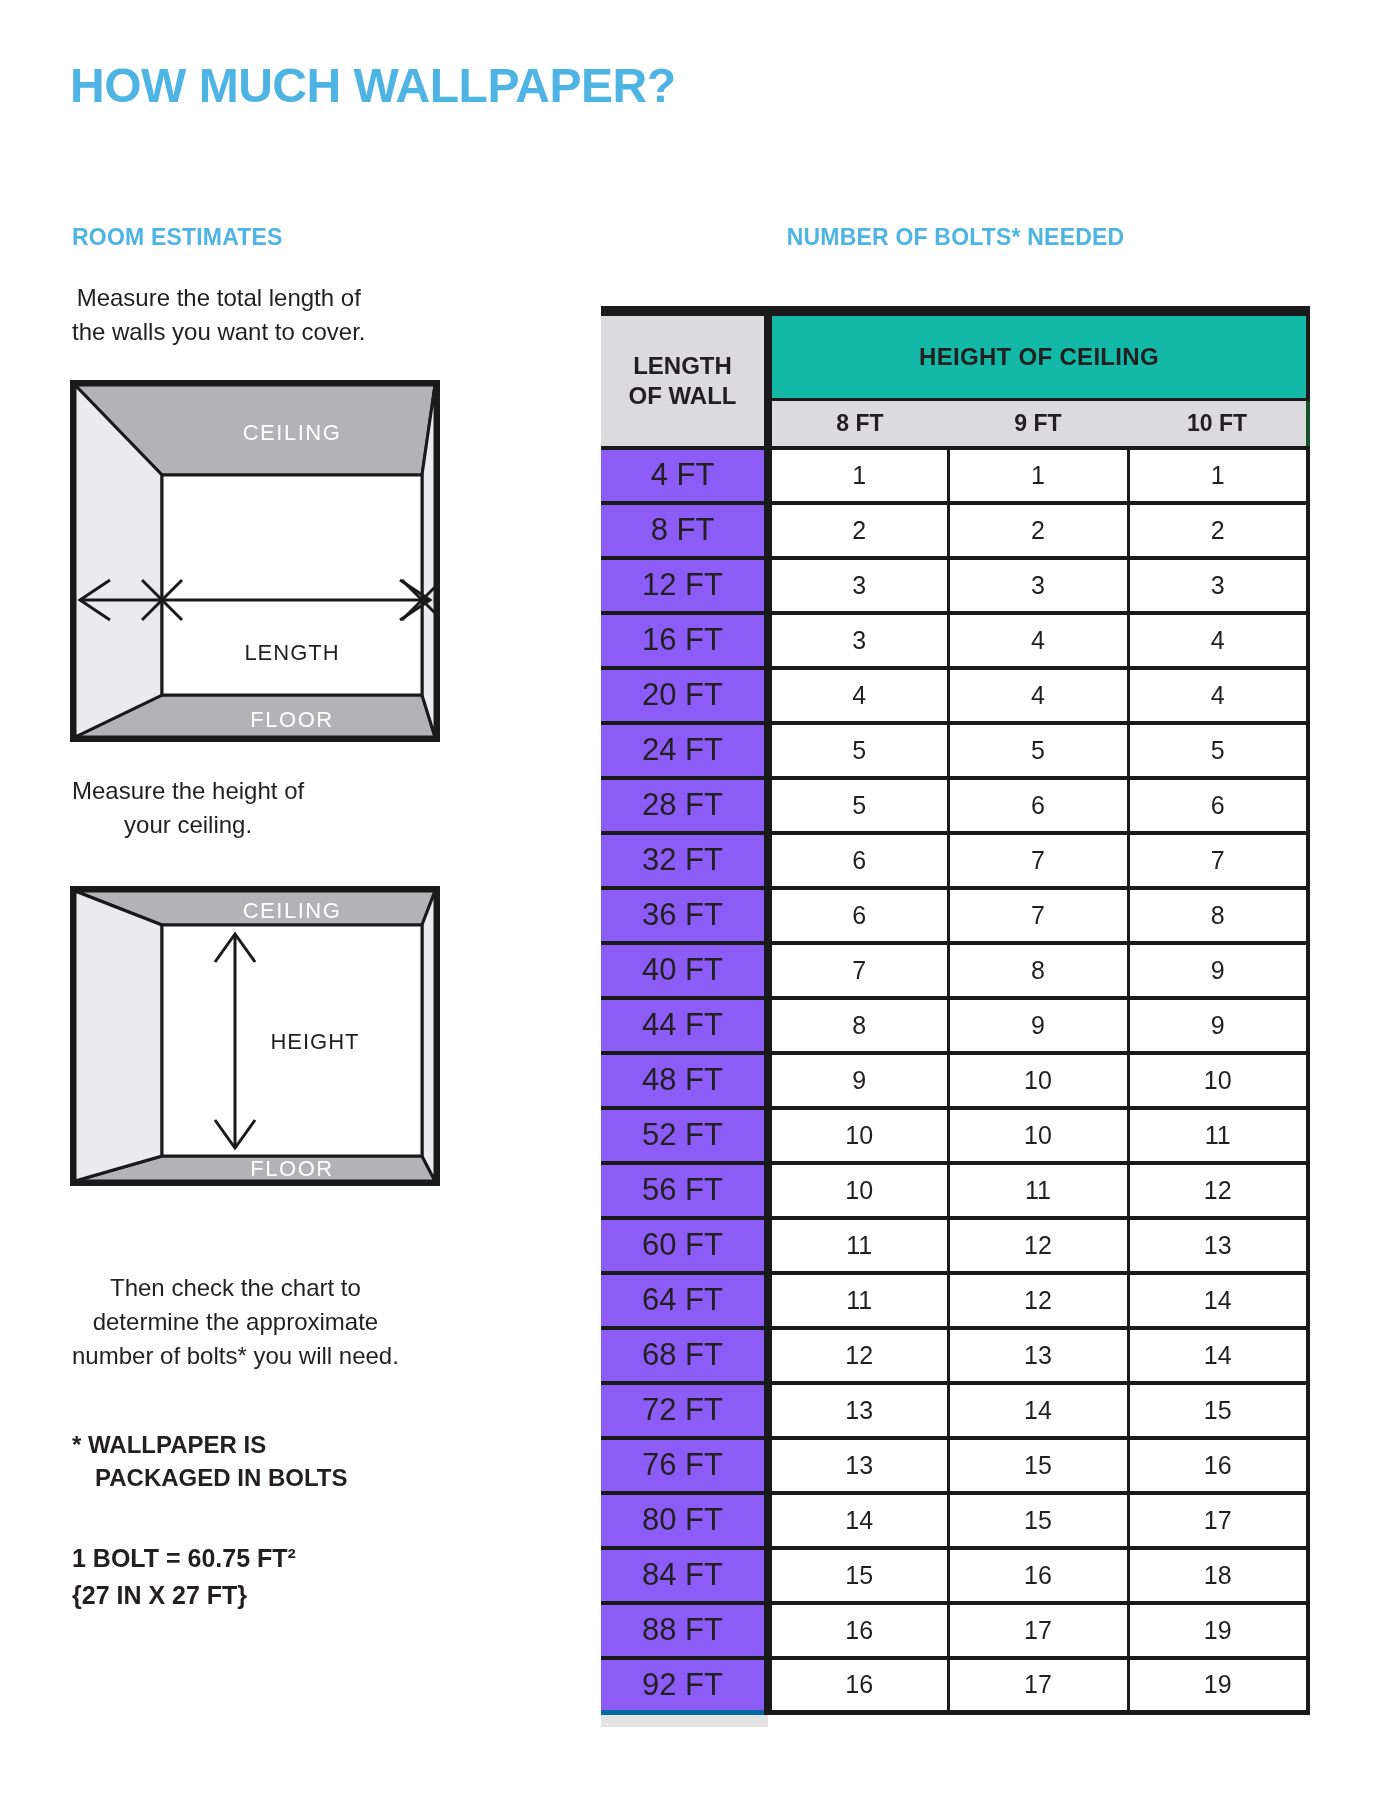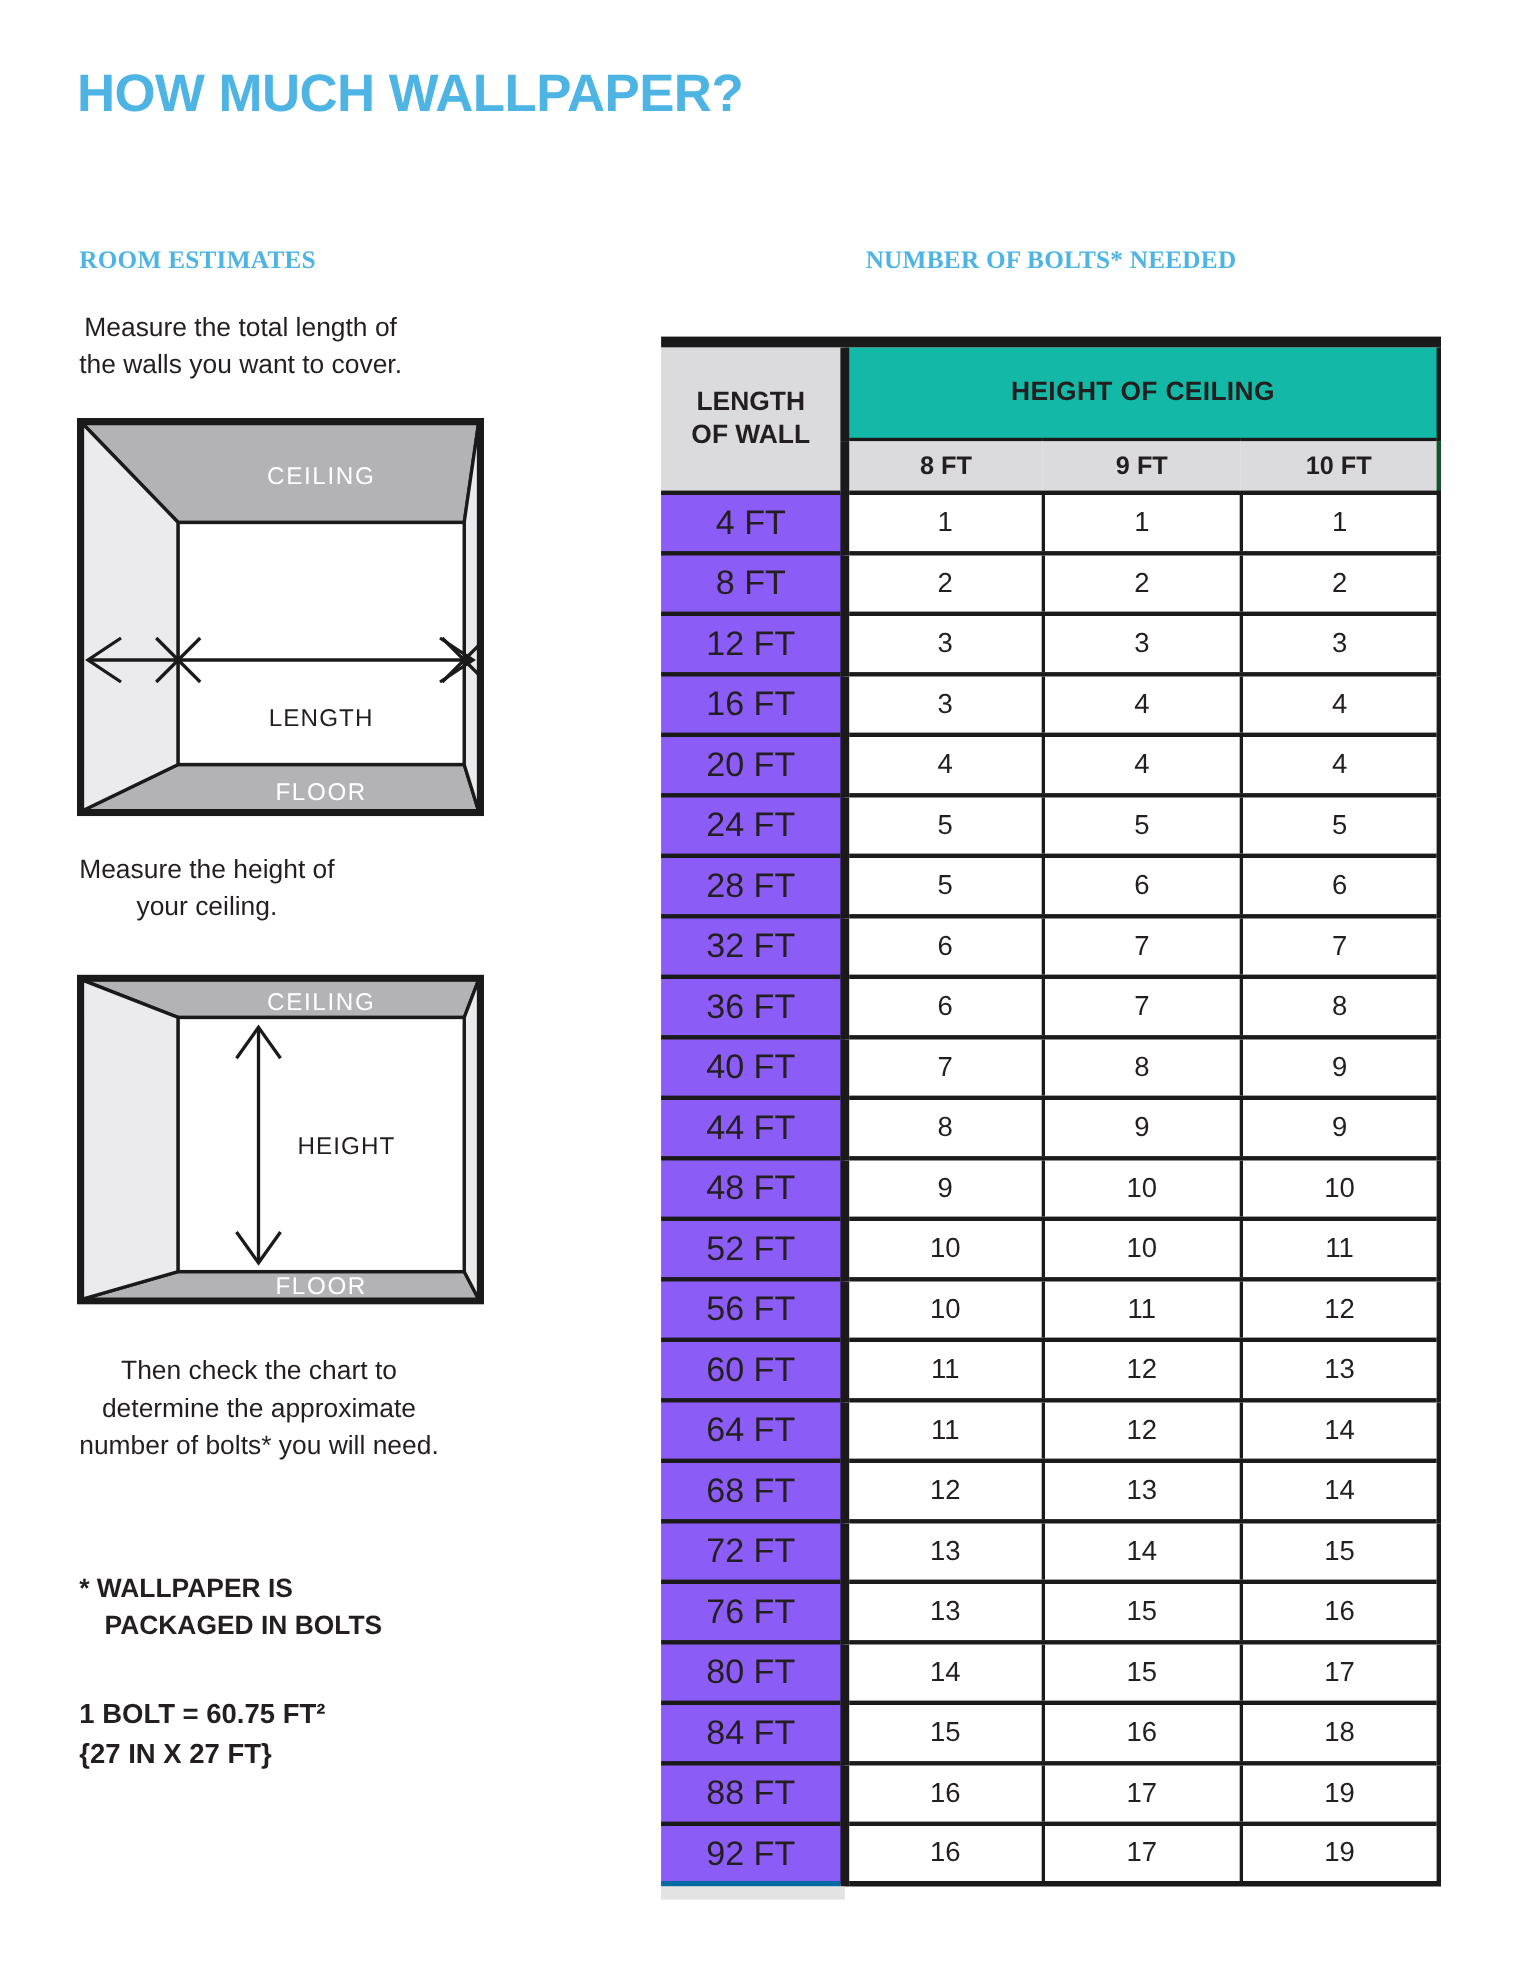--- a/index.html
+++ b/index.html
@@ -7,29 +7,29 @@
     position:relative;width:1391px;height:1800px;overflow:hidden;
     font-family:"Liberation Sans","DejaVu Sans",sans-serif;color:#231f20;
   }
   .abs{position:absolute;}
   
   .page-title{
     left:70px;top:58px;font-size:48px;font-weight:bold;color:#4db4e4;
     letter-spacing:-0.5px;white-space:nowrap;
   }
   .section-heading{
-    font-size:23px;font-weight:bold;color:#4db4e4;letter-spacing:0.2px;white-space:nowrap;font-family:Liberation Serif, serif;
+    font-size:23px;font-weight:bold;color:#4db4e4;letter-spacing:0.2px;white-space:nowrap;
   }
   .room-estimates{left:72px;top:224px;}
   .bolts-heading{left:601px;top:224px;width:709px;text-align:center;}
   
   .copy{font-size:24px;line-height:34px;color:#231f20;white-space:nowrap;text-align:center;}
   .para1{left:72px;top:281px;}
   .para2{left:72px;top:774px;}
-  .para3{left:72px;top:1230px;}
+  .para3{left:72px;top:1271px;}
   .footnote{left:72px;top:1428px;font-size:24px;line-height:33px;font-weight:bold;white-space:nowrap;}
   .footnote .indent{margin-left:23px;}
   .boltinfo{left:72px;top:1540px;font-size:25px;line-height:37px;font-weight:bold;white-space:nowrap;}
   
   .diagram1{left:70px;top:380px;}
   .diagram2{left:70px;top:886px;}
   svg text{font-family:"Liberation Sans","DejaVu Sans",sans-serif;}
   .diag-label-light{fill:#ffffff;font-size:22px;letter-spacing:1.5px;}
   .diag-label-dark{fill:#231f20;font-size:22px;letter-spacing:1px;}
   

